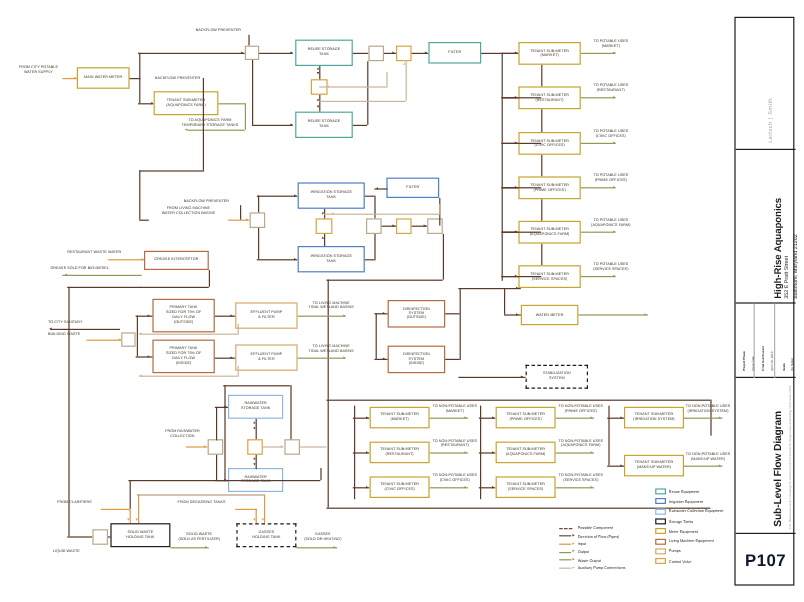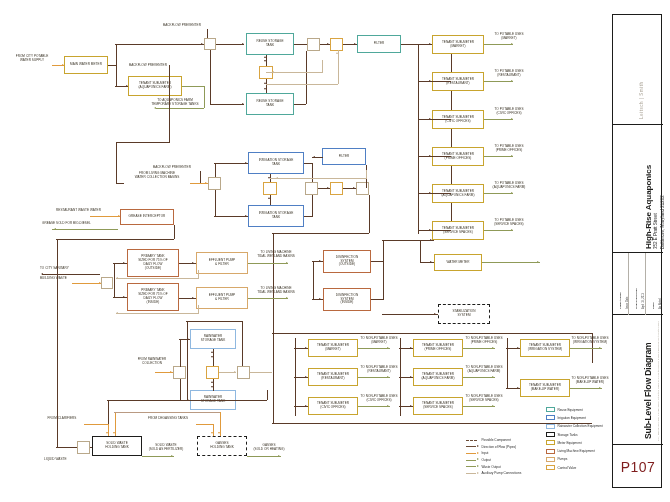--- a/index.html
+++ b/index.html
@@ -123,21 +123,21 @@
     font-size:8.6px; font-weight:bold; color:#1d1d1b; letter-spacing:-.15px;
     white-space:nowrap;
   }
   #tb-sheet .ss {
     position:absolute; left:44px; top:126px;
     transform-origin:0 0; transform:rotate(-90deg);
     font-size:2.4px; color:#8d8madd; white-space:nowrap;
   }
   #tb-num { top:430px; height:43px; border-bottom:none;
             display:flex; align-items:center; justify-content:center; }
-  #tb-num span { font-size:14px; font-weight:normal; color:#7f1d1d; letter-spacing:.4px; }
+  #tb-num span { font-size:14px; font-weight:bold; color:#0f172a; letter-spacing:.4px; }
 
   
   #legend-box { position:absolute; left:546px; top:406px; width:66px; height:70px; }
   .lg-row { position:absolute; left:0; height:7.4px; display:flex; align-items:center; }
   .lg-sw { width:9px; height:5px; border:1px solid #888; background:#fff; margin-right:2.4px; flex:0 0 auto; }
   .lg-tx { font-size:3.2px; color:#2b2b2b; white-space:nowrap; }
 
   #legend-lines { position:absolute; left:466px; top:437px; width:78px; height:40px; }
   .ll-row { position:absolute; left:0; height:6.4px; display:flex; align-items:center; }
   .ll-sw { width:13px; height:3px; margin-right:2.4px; position:relative; flex:0 0 auto; }

